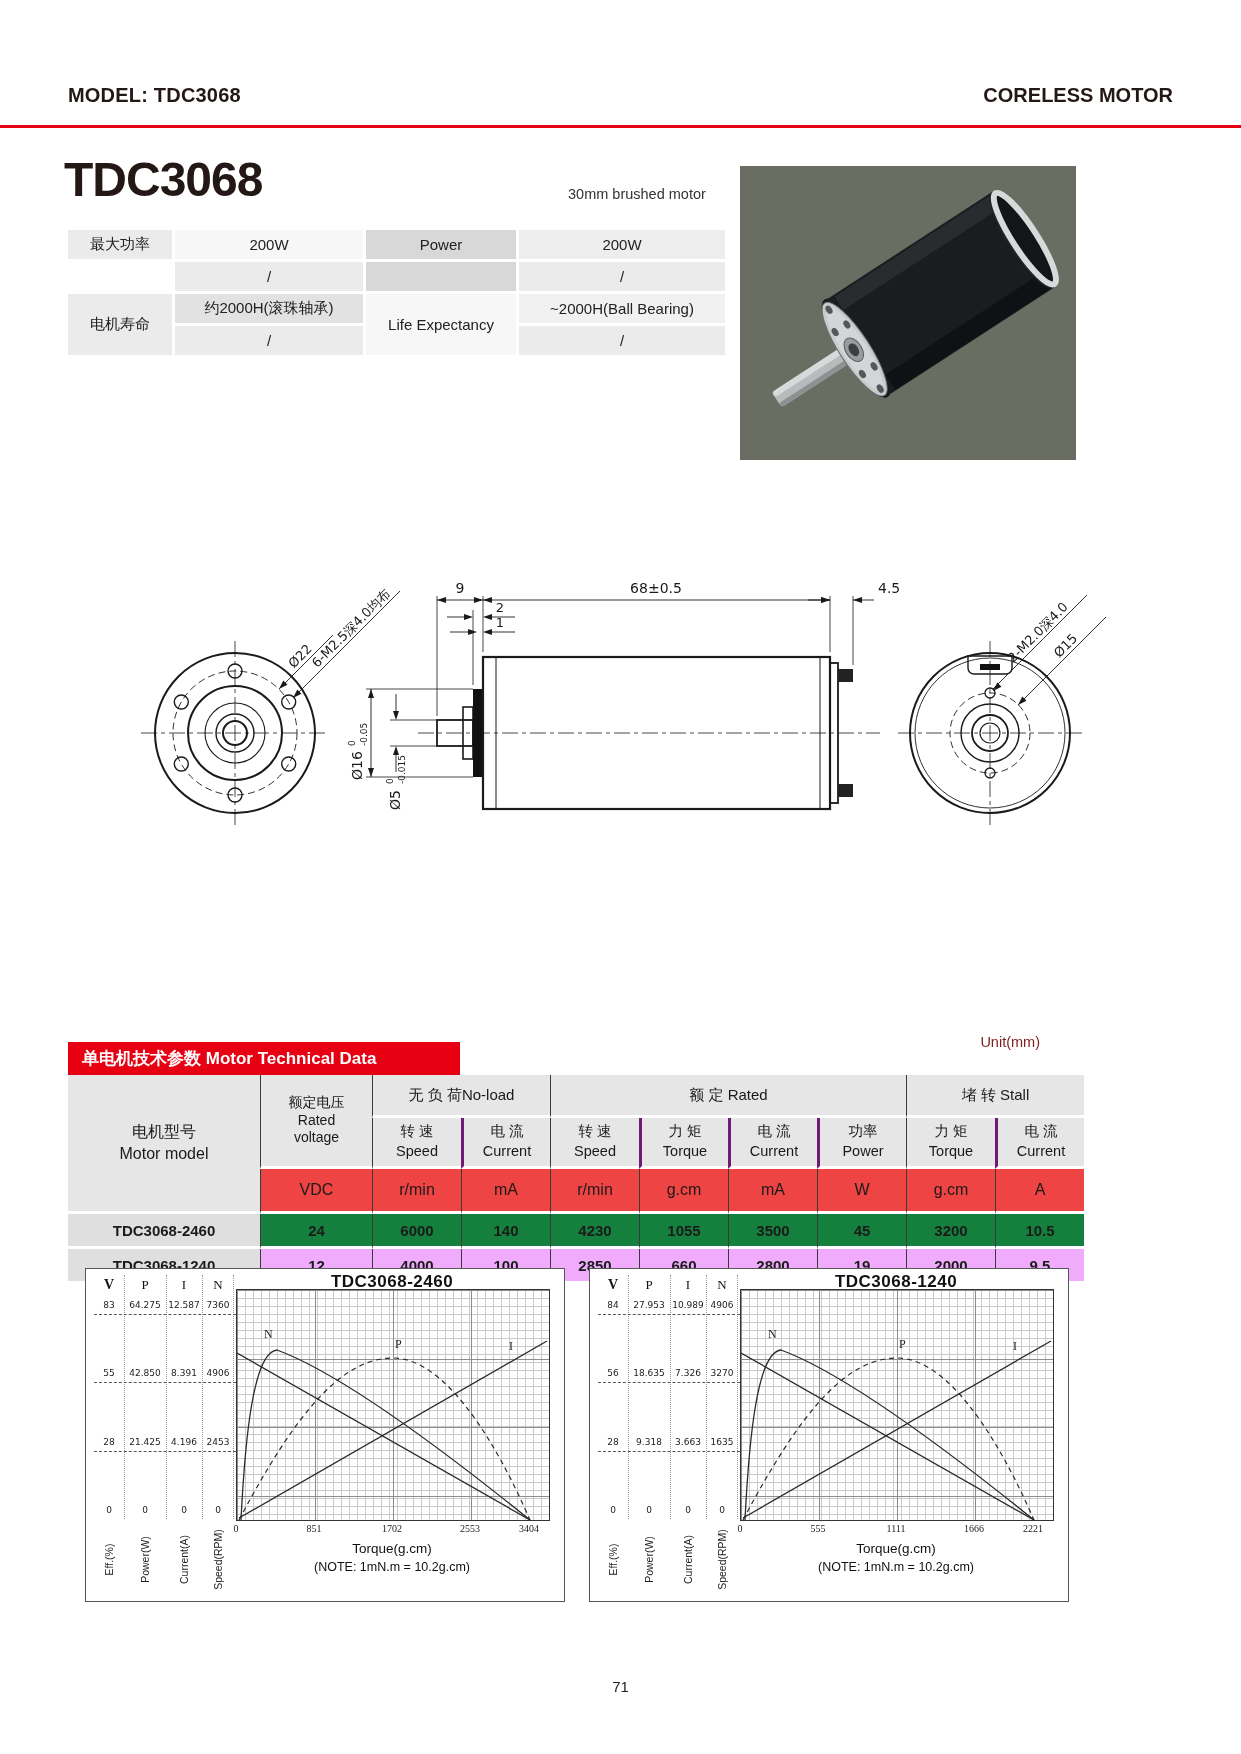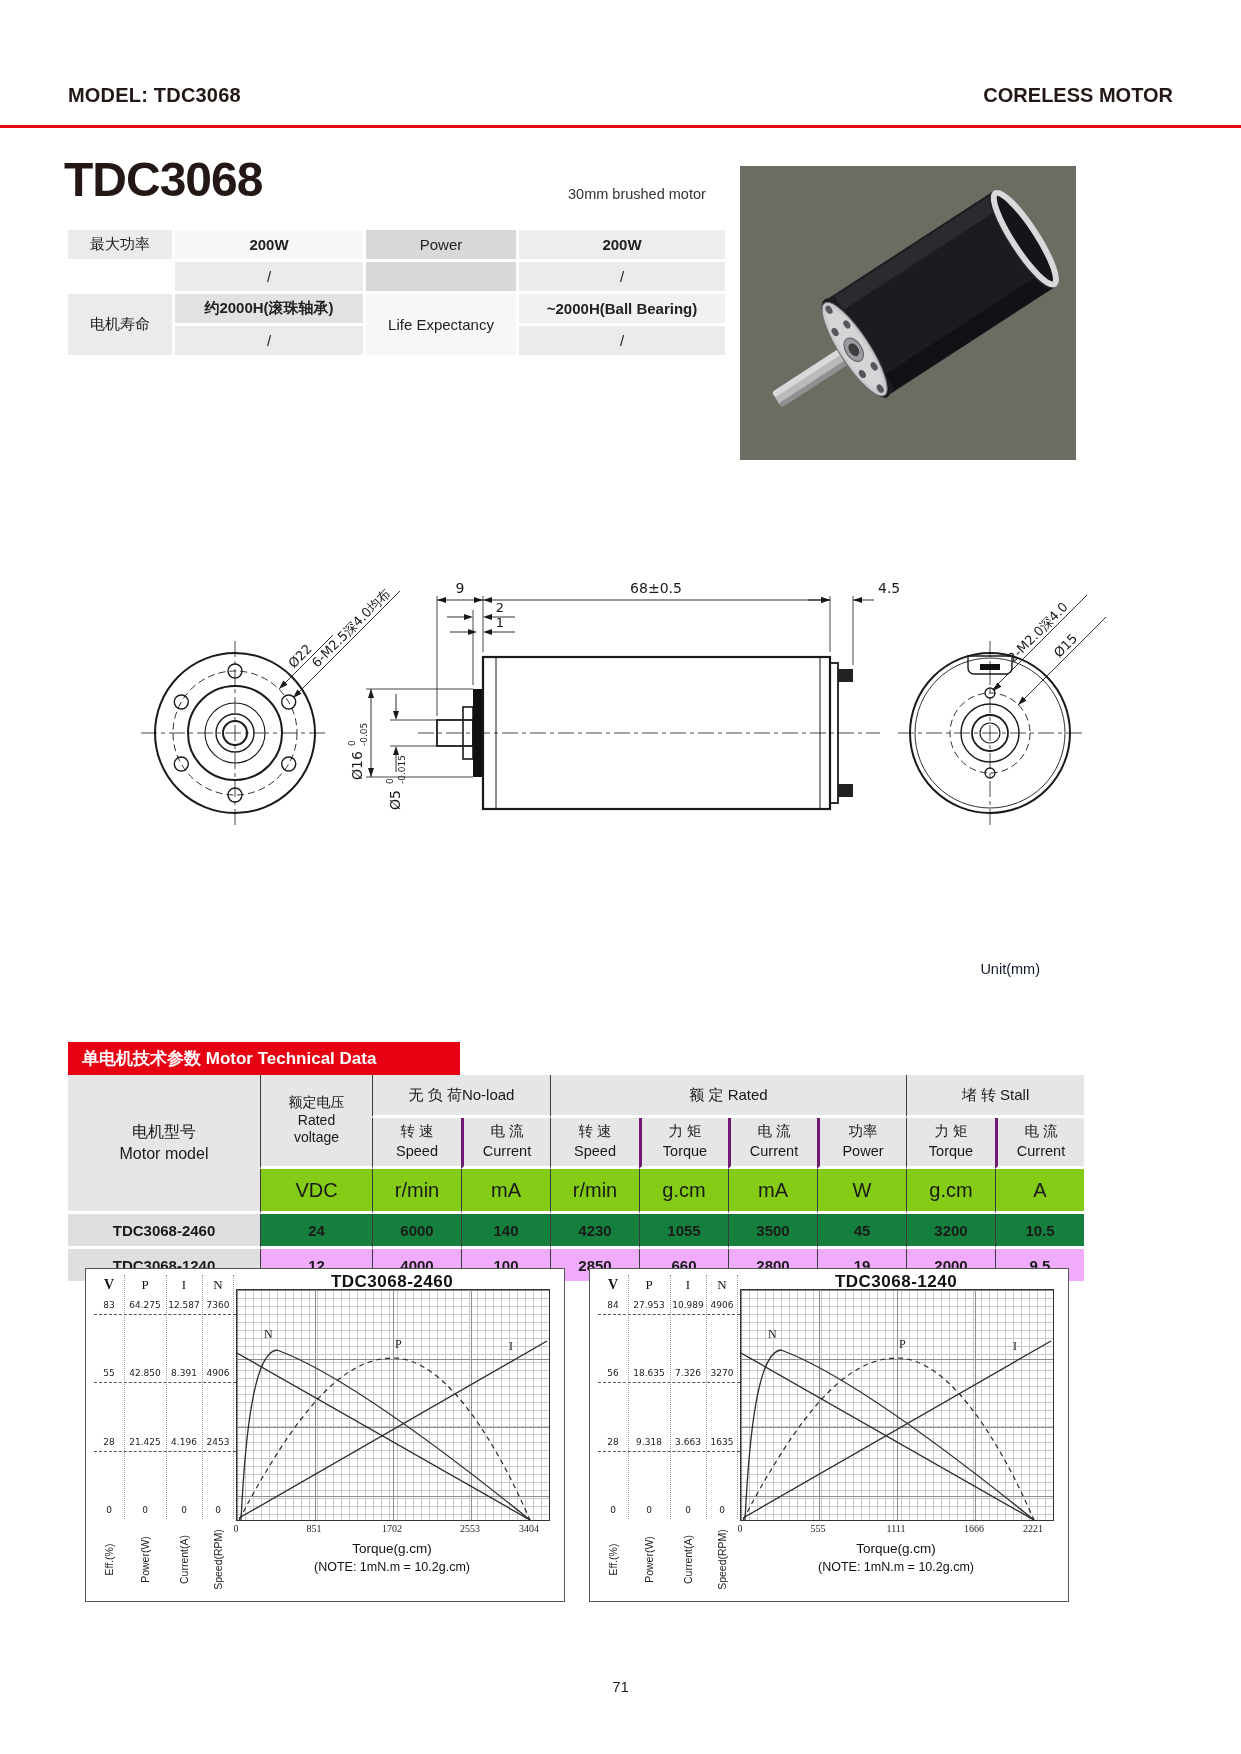--- a/index.html
+++ b/index.html
@@ -16,42 +16,42 @@
   .title{left:64px;top:152px;font-size:48px;font-weight:800;color:#231815;letter-spacing:-1px}
   .subtitle{left:568px;top:186px;font-size:14.5px;color:#333}
 
   
   .spec{left:68px;top:230px;display:grid;grid-template-columns:104px 188px 150px 206px;
         grid-auto-rows:29px;gap:3px;font-size:15px}
   .spec>div{display:flex;align-items:center;justify-content:center;color:#222}
   .bgA{background:#ebebeb}.bgB{background:#f7f7f7}.bgC{background:#d8d8d8}
   .bgD{background:#ededed}.bgE{background:#e2e2e2}.bgF{background:#f1f1f1}.bgW{background:#fff}
   .span2{grid-row:span 2}
-  .b{font-weight:bold}
+  .b{font-weight:normal}
 
   
   .drawsvg{left:0;top:492px}
   .weight{left:248px;top:930px;width:600px;text-align:center;font-size:21px;color:#222}
-  .unitmm{left:860px;top:961px;width:180px;text-align:right;font-size:14.5px;color:#0f172a}
+  .unitmm{left:860px;top:1034px;width:180px;text-align:right;font-size:14.5px;color:#7f1d1d}
 
   
   .banner{left:68px;top:1042px;width:392px;height:33px;background:#e60012;color:#fff;
           font-size:17px;font-weight:bold;line-height:33px;padding-left:14px;box-sizing:border-box}
 
   
   .ttwrap{left:68px;top:1075px}
   table.tt{border-collapse:separate;border-spacing:0;table-layout:fixed;width:1105px}
   .tt td{text-align:center;vertical-align:middle;border-bottom:3px solid #fff;color:#1a1a1a}
   .gb{border-left:1px solid #3a3a3a}
   .wb{border-left:3px solid #701a75}
   .mh{font-size:16px;white-space:pre-line;background:#e6e6e6;line-height:1.35}
   .vh{font-size:14px;white-space:pre-line;background:#e6e6e6;line-height:1.25}
   .gh{font-size:15px;background:#e6e6e6;height:38px}
   .th2{font-size:14.5px;white-space:pre-line;background:#e6e6e6;height:46px;line-height:1.35}
-  .tru td{height:40px;font-size:20px;background:#84cc16}
+  .tru td{height:40px;font-size:16px;background:#ef4444}
   .dr1 td{height:30px;font-size:15px;font-weight:700;background:#15803d}
   .dr2 td{height:30px;font-size:15px;font-weight:600;background:#f0abfc}
   .dr1 td.mcell,.dr2 td.mcell{background:#dfdfdf;font-weight:bold}
 
   
   .panel{position:absolute;top:1268px;width:478px;height:332px;border:1px solid #555;background:#fff}
   #p1{left:85px}#p2{left:589px}
   .ct{position:absolute;left:150px;top:3px;width:312px;text-align:center;font-weight:bold;
       font-size:17px;color:#111;letter-spacing:.5px}
   .shead{position:absolute;left:8px;width:140px;top:8px;display:flex;font-family:"Liberation Serif",serif}

